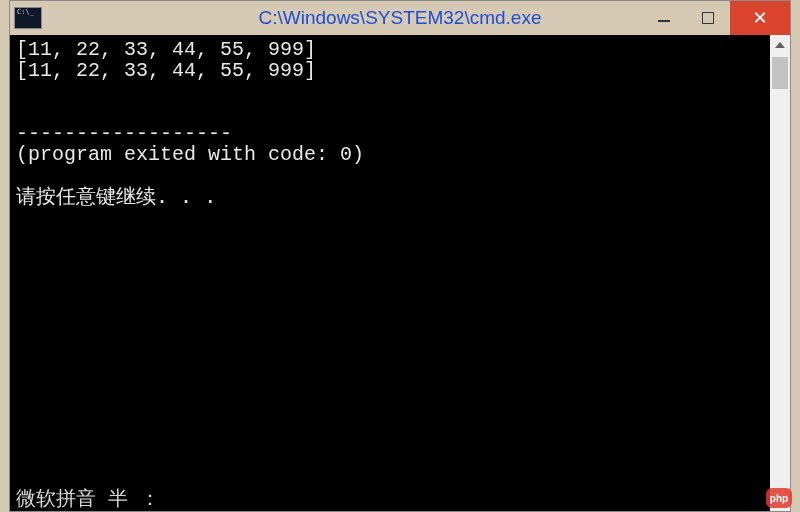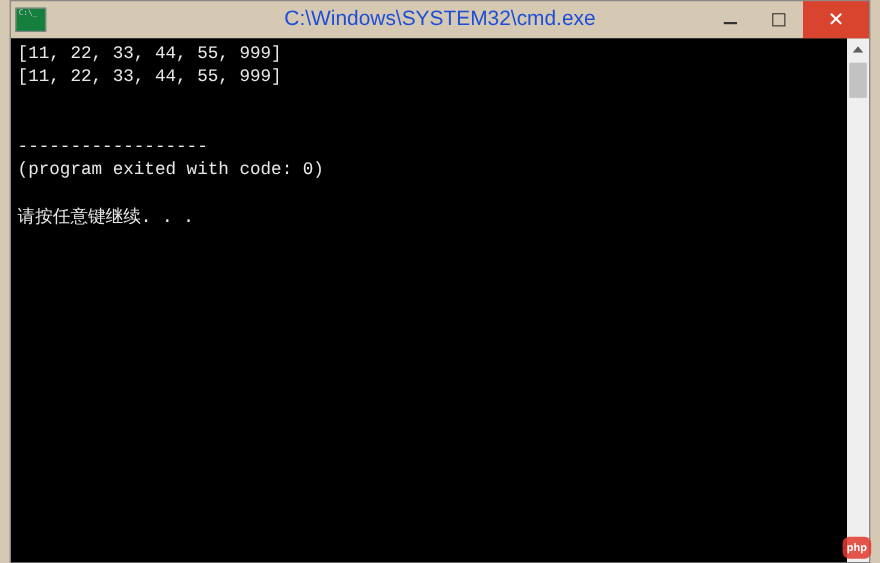--- a/index.html
+++ b/index.html
@@ -27,21 +27,21 @@
       background: #d6c9b3;
       display: flex;
       align-items: center;
       position: relative;
       flex-shrink: 0;
     }
     .app-icon {
       width: 28px;
       height: 22px;
       margin-left: 4px;
-      background: #15803d;
+      background: #0f172a;
       border: 1px solid #888;
       display: flex;
       align-items: flex-start;
       justify-content: flex-start;
       padding: 1px 2px;
     }
     .app-icon-text {
       color: #ccc;
       font-size: 7px;
       font-family: monospace;
@@ -100,21 +100,21 @@
       flex: 1;
       display: flex;
       background: #000;
       min-height: 0;
     }
     .terminal {
       flex: 1;
       background: #000;
       color: #e8e8e8;
       font-family: "Consolas", "Courier New", monospace;
-      font-size: 16px;
+      font-size: 20px;
       line-height: 21px;
       padding: 4px 6px 2px 6px;
       white-space: pre;
       overflow: hidden;
       position: relative;
       display: flex;
       flex-direction: column;
     }
     .terminal-content { flex: 0 0 auto; }
     .terminal-spacer { flex: 1; }
@@ -203,20 +203,21 @@
     <div class="terminal">
       <div class="terminal-content"><span>[11, 22, 33, 44, 55, 999]</span>
 <span>[11, 22, 33, 44, 55, 999]</span>
 <span></span>
 <span></span>
 <span>------------------</span>
 <span>(program exited with code: 0)</span>
 <span></span>
 <span class="press-key">请按任意键继续. . .</span></div>
       <div class="terminal-spacer"></div>
+      <div class="terminal-bottom">微软拼音 半 ：</div>
     </div>
     <div class="scrollbar">
       <div class="sb-arrow">
         <svg width="10" height="6" viewBox="0 0 10 6">
             <path d="M0 6 L5 0 L10 6 Z" fill="#606060"></path>
           </svg>
       </div>
       <div class="sb-thumb"></div>
     </div>
   </div>

